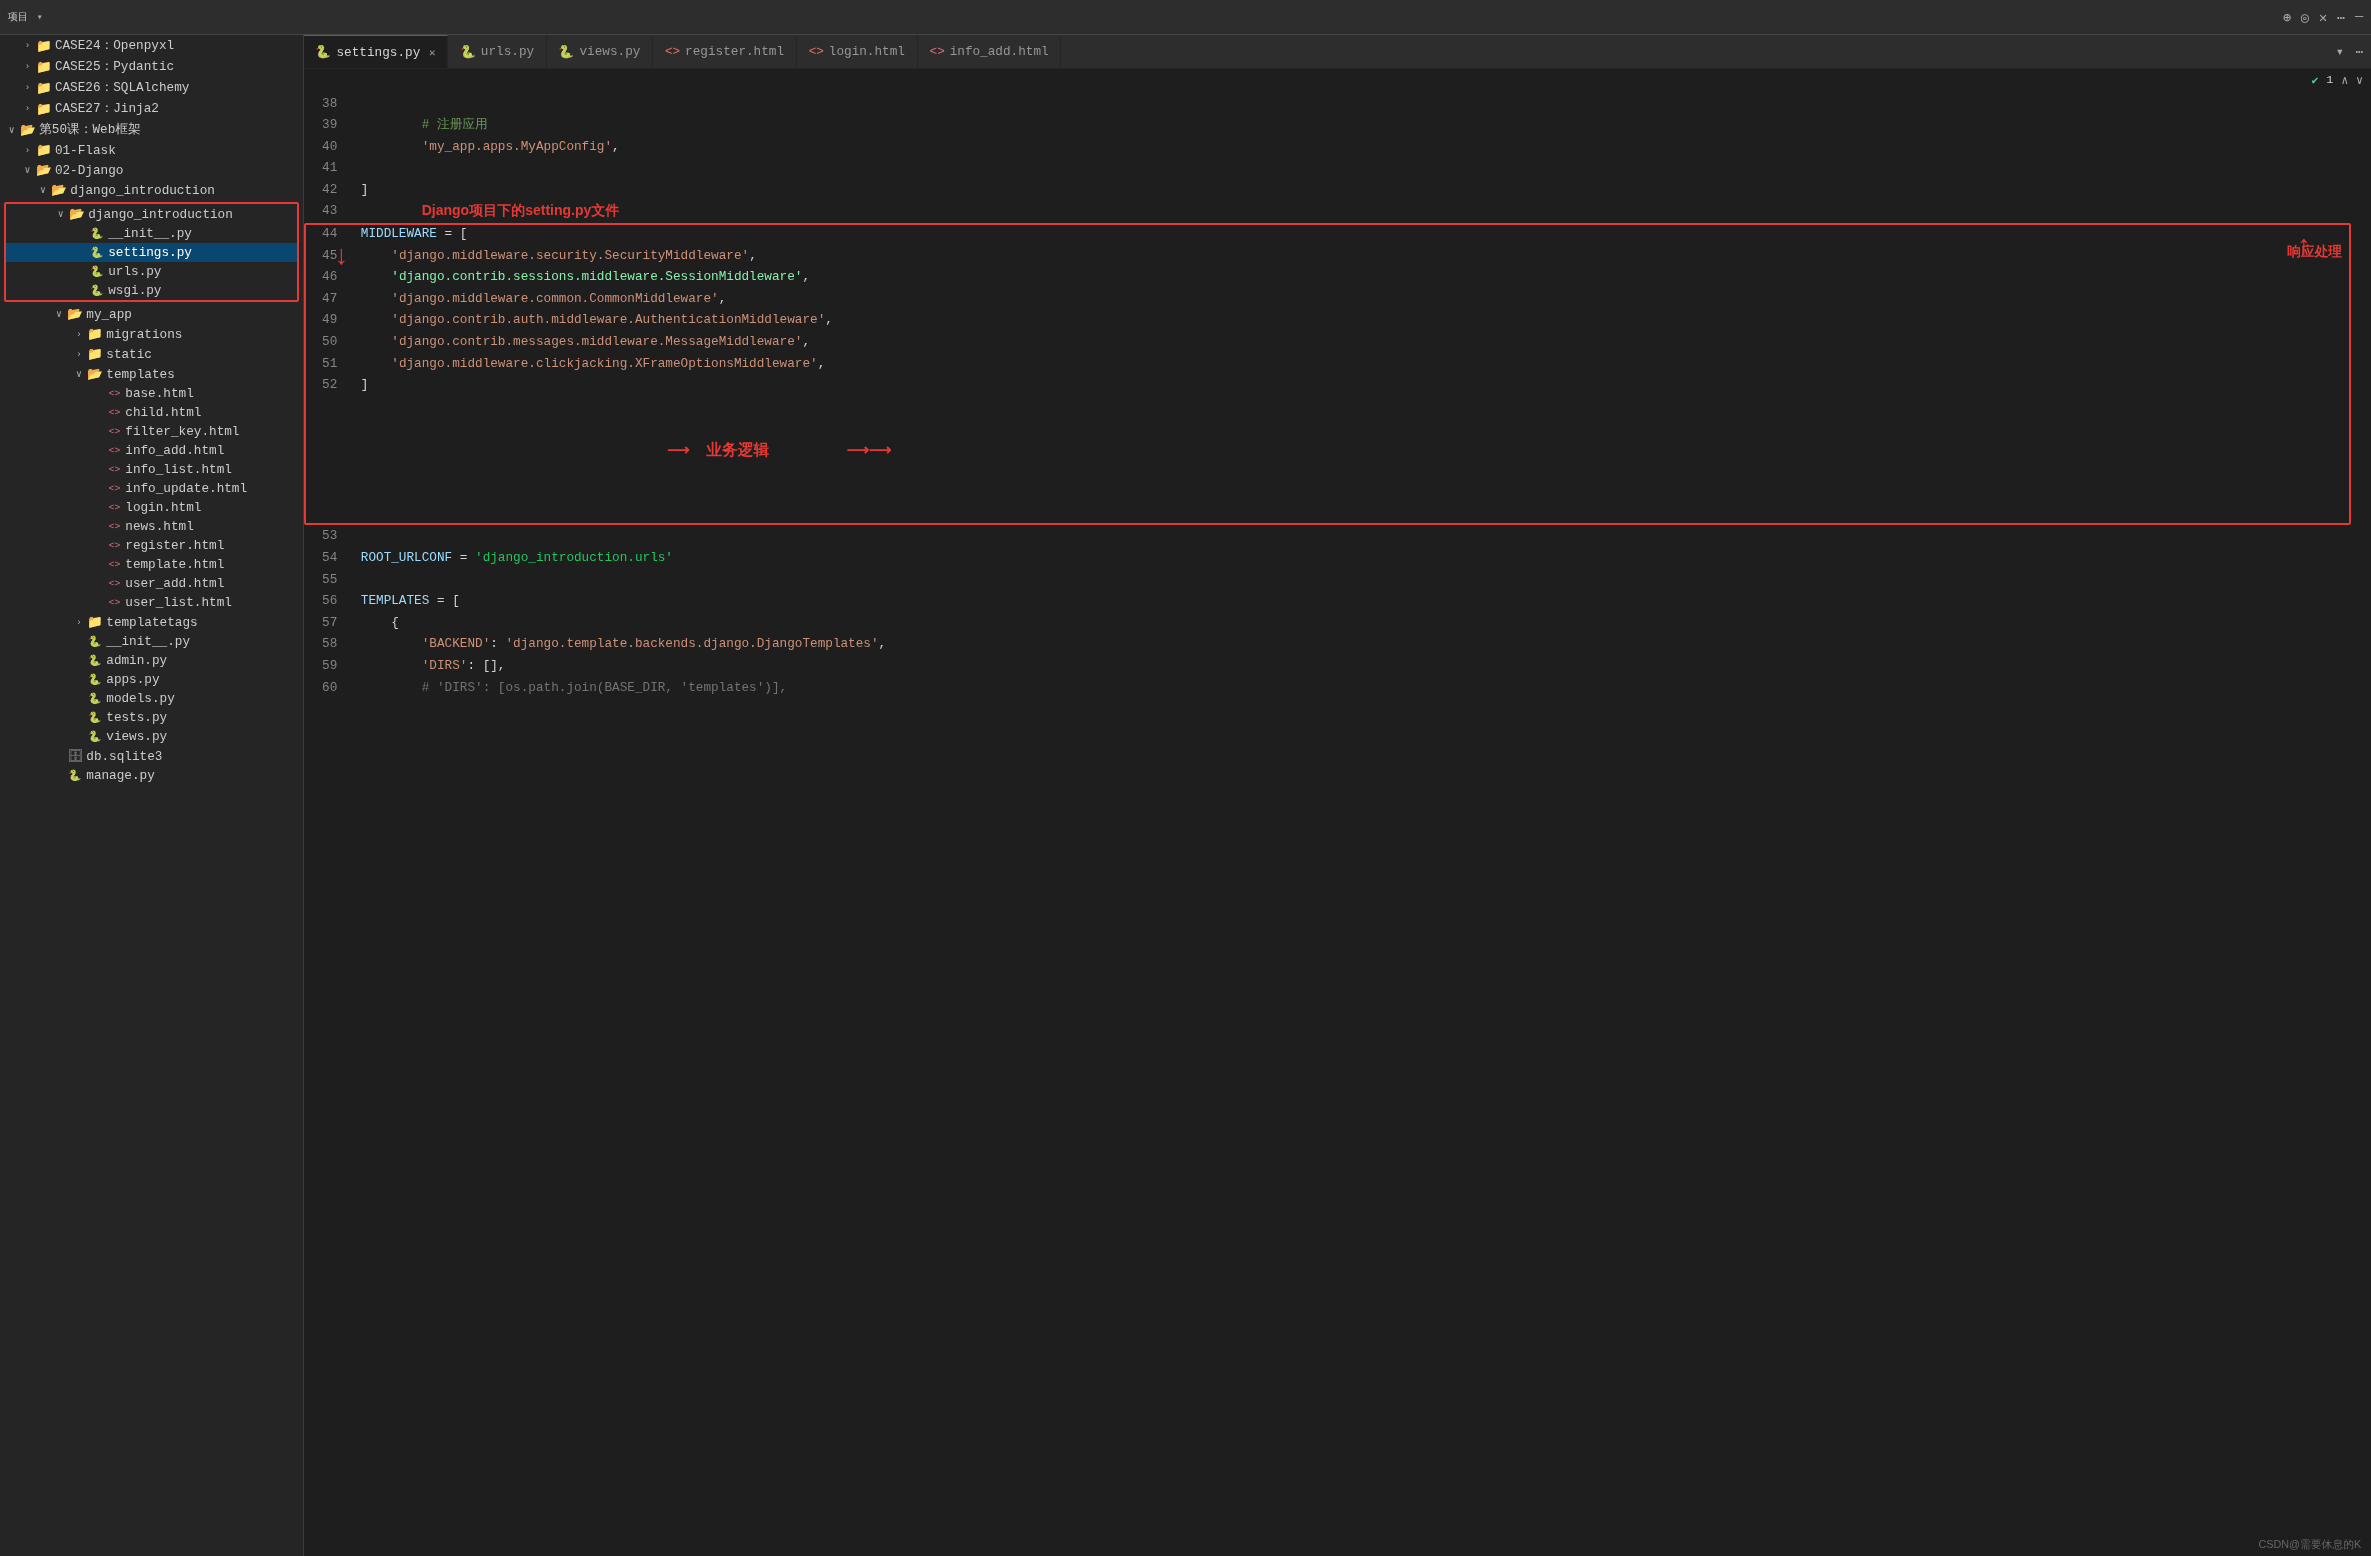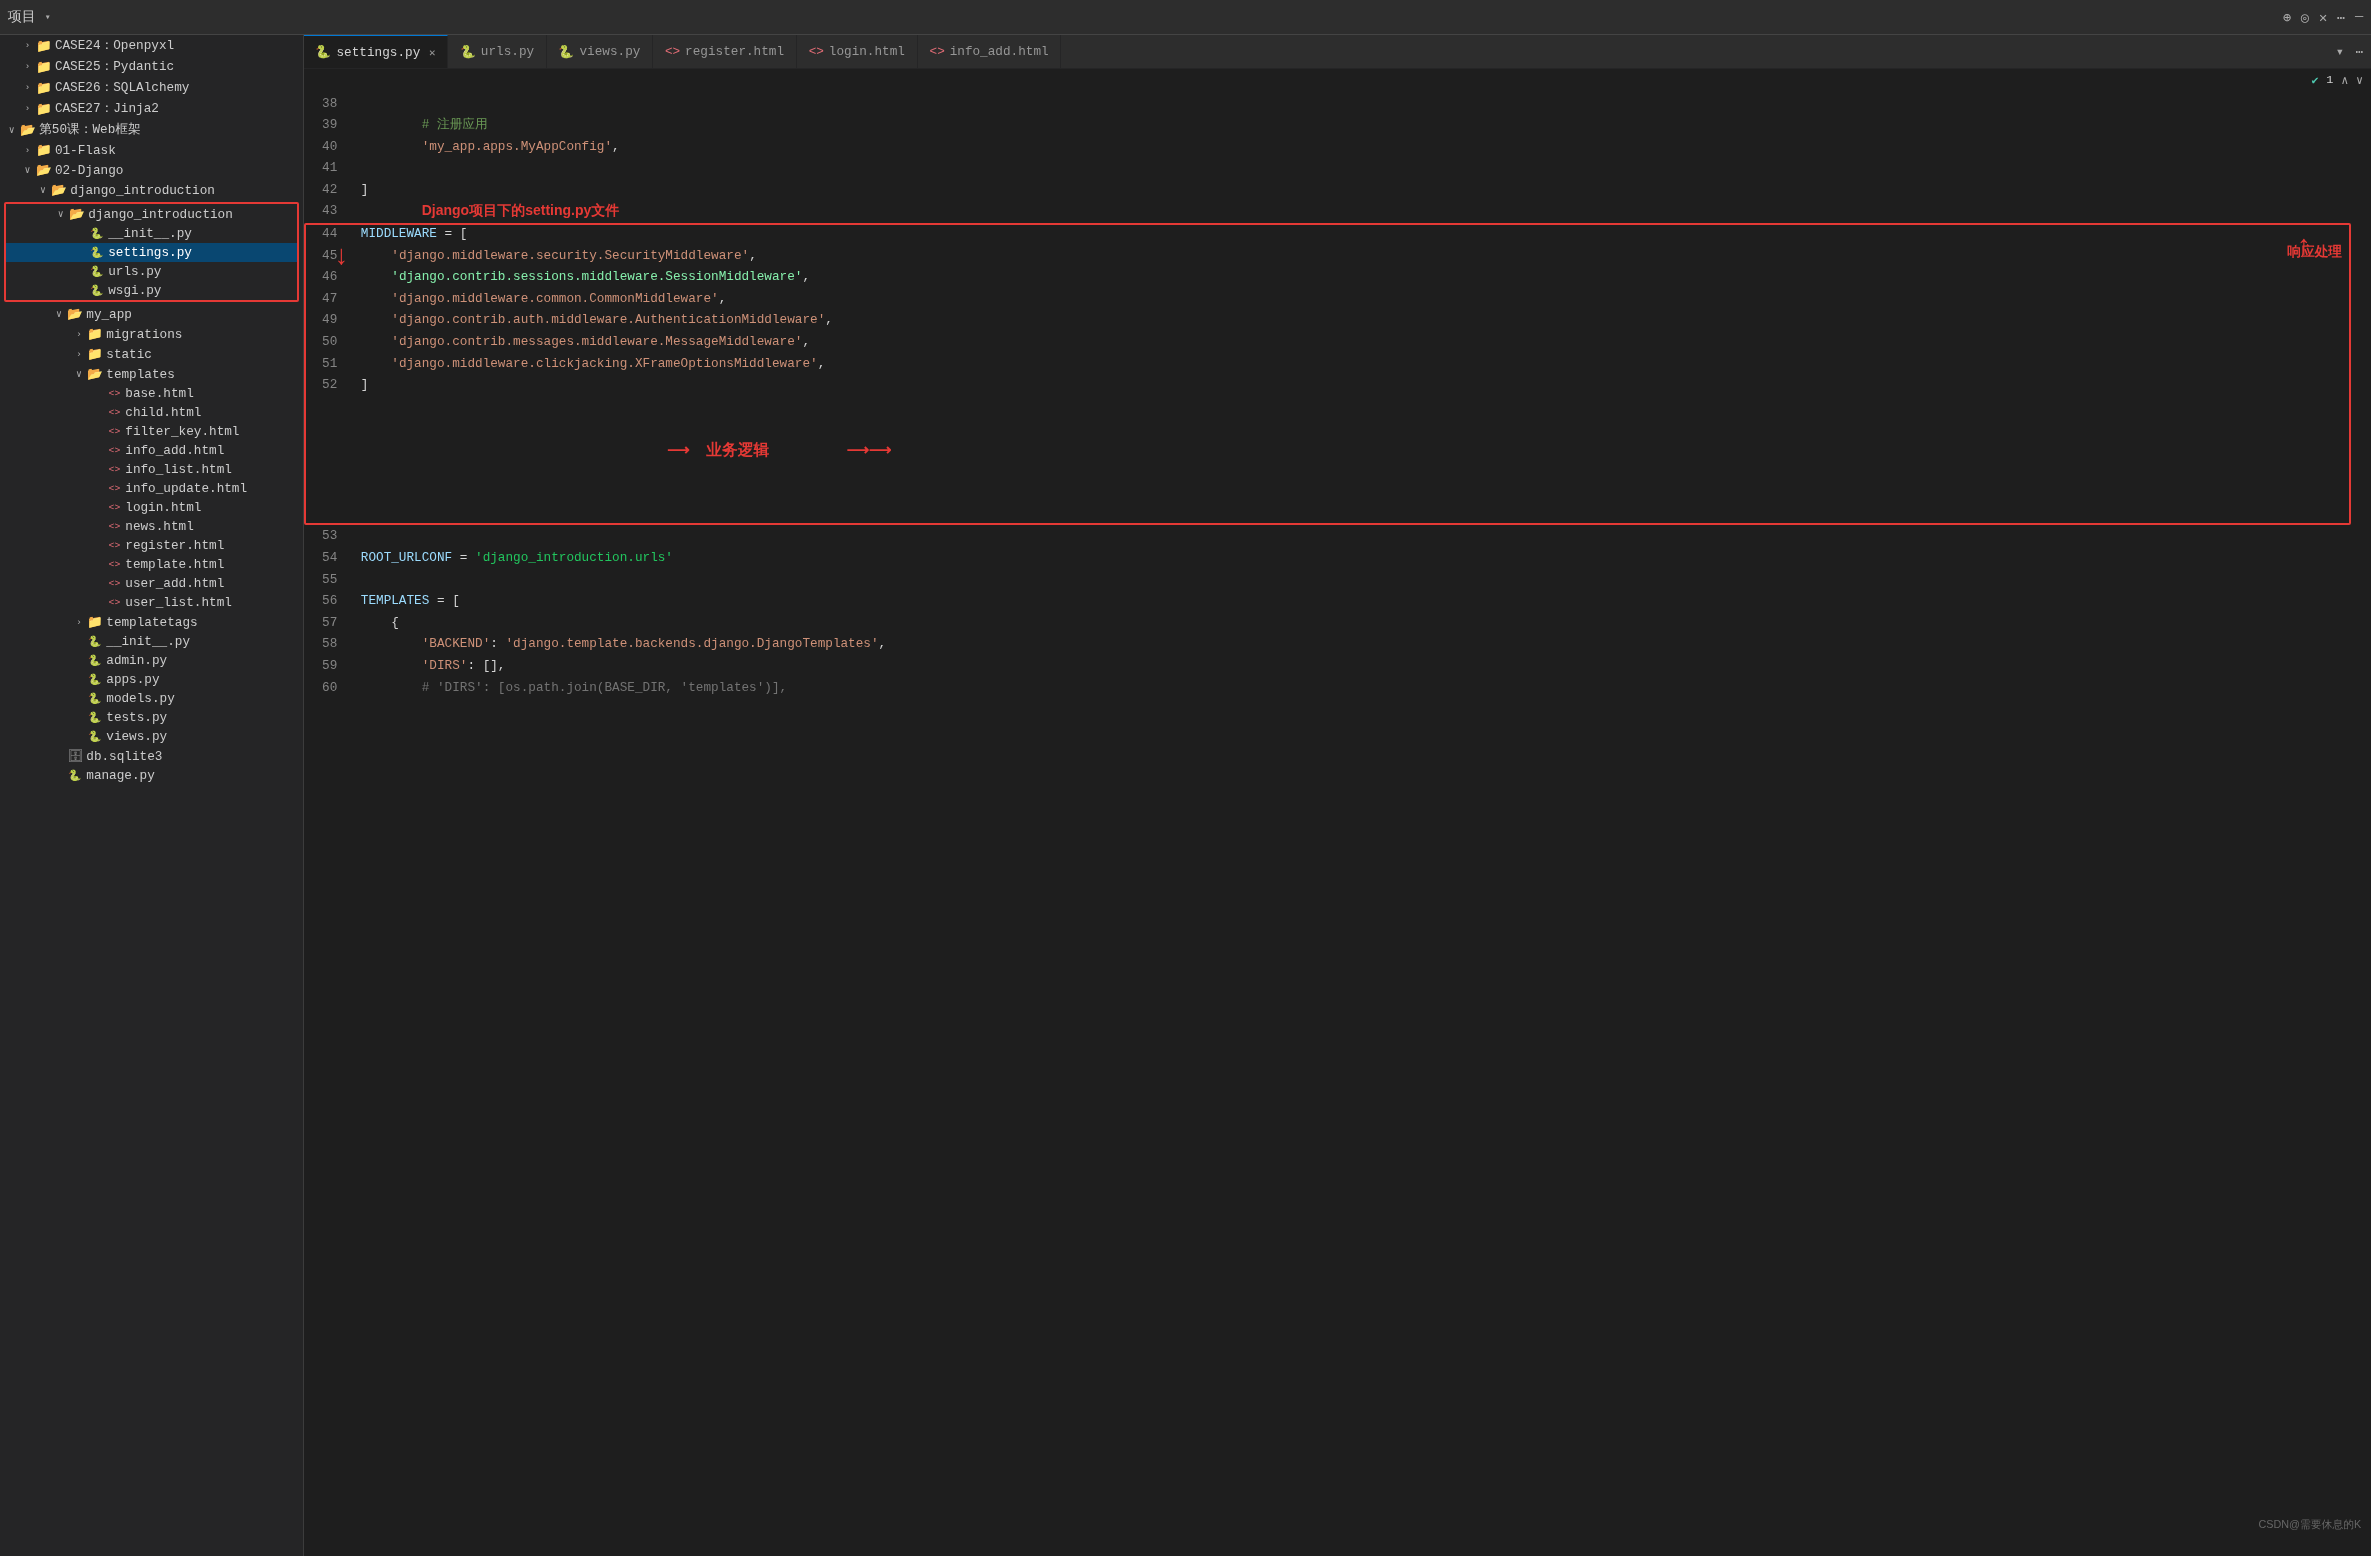--- a/index.html
+++ b/index.html
@@ -19,21 +19,21 @@
       background: #2d2d2d;
       display: flex;
       align-items: center;
       height: 35px;
       padding: 0 7.8px;
       border-bottom: 1px solid #444;
       flex-shrink: 0;
     }
     .project-label {
       color: #ccc;
-      font-size: 14px;
+      font-size: 10px;
       margin-right: 9px;
     }
     .top-bar-icons {
       margin-left: auto;
       display: flex;
       gap: 9.8px;
       color: #aaa;
       font-size: 13.7px;
     }
 
@@ -166,21 +166,21 @@
     }
     .line-content {
       flex: 1;
       padding-left: 7.8px;
       font-size: 12.7px;
       white-space: pre;
     }
 
     .watermark {
       position: fixed;
-      bottom: 24px;
+      bottom: 4px;
       right: 9.8px;
       font-size: 10.8px;
       color: #666;
       font-family: Arial, sans-serif;
       text-align: right;
     }
   </style>
 </head>
 <body>
 

